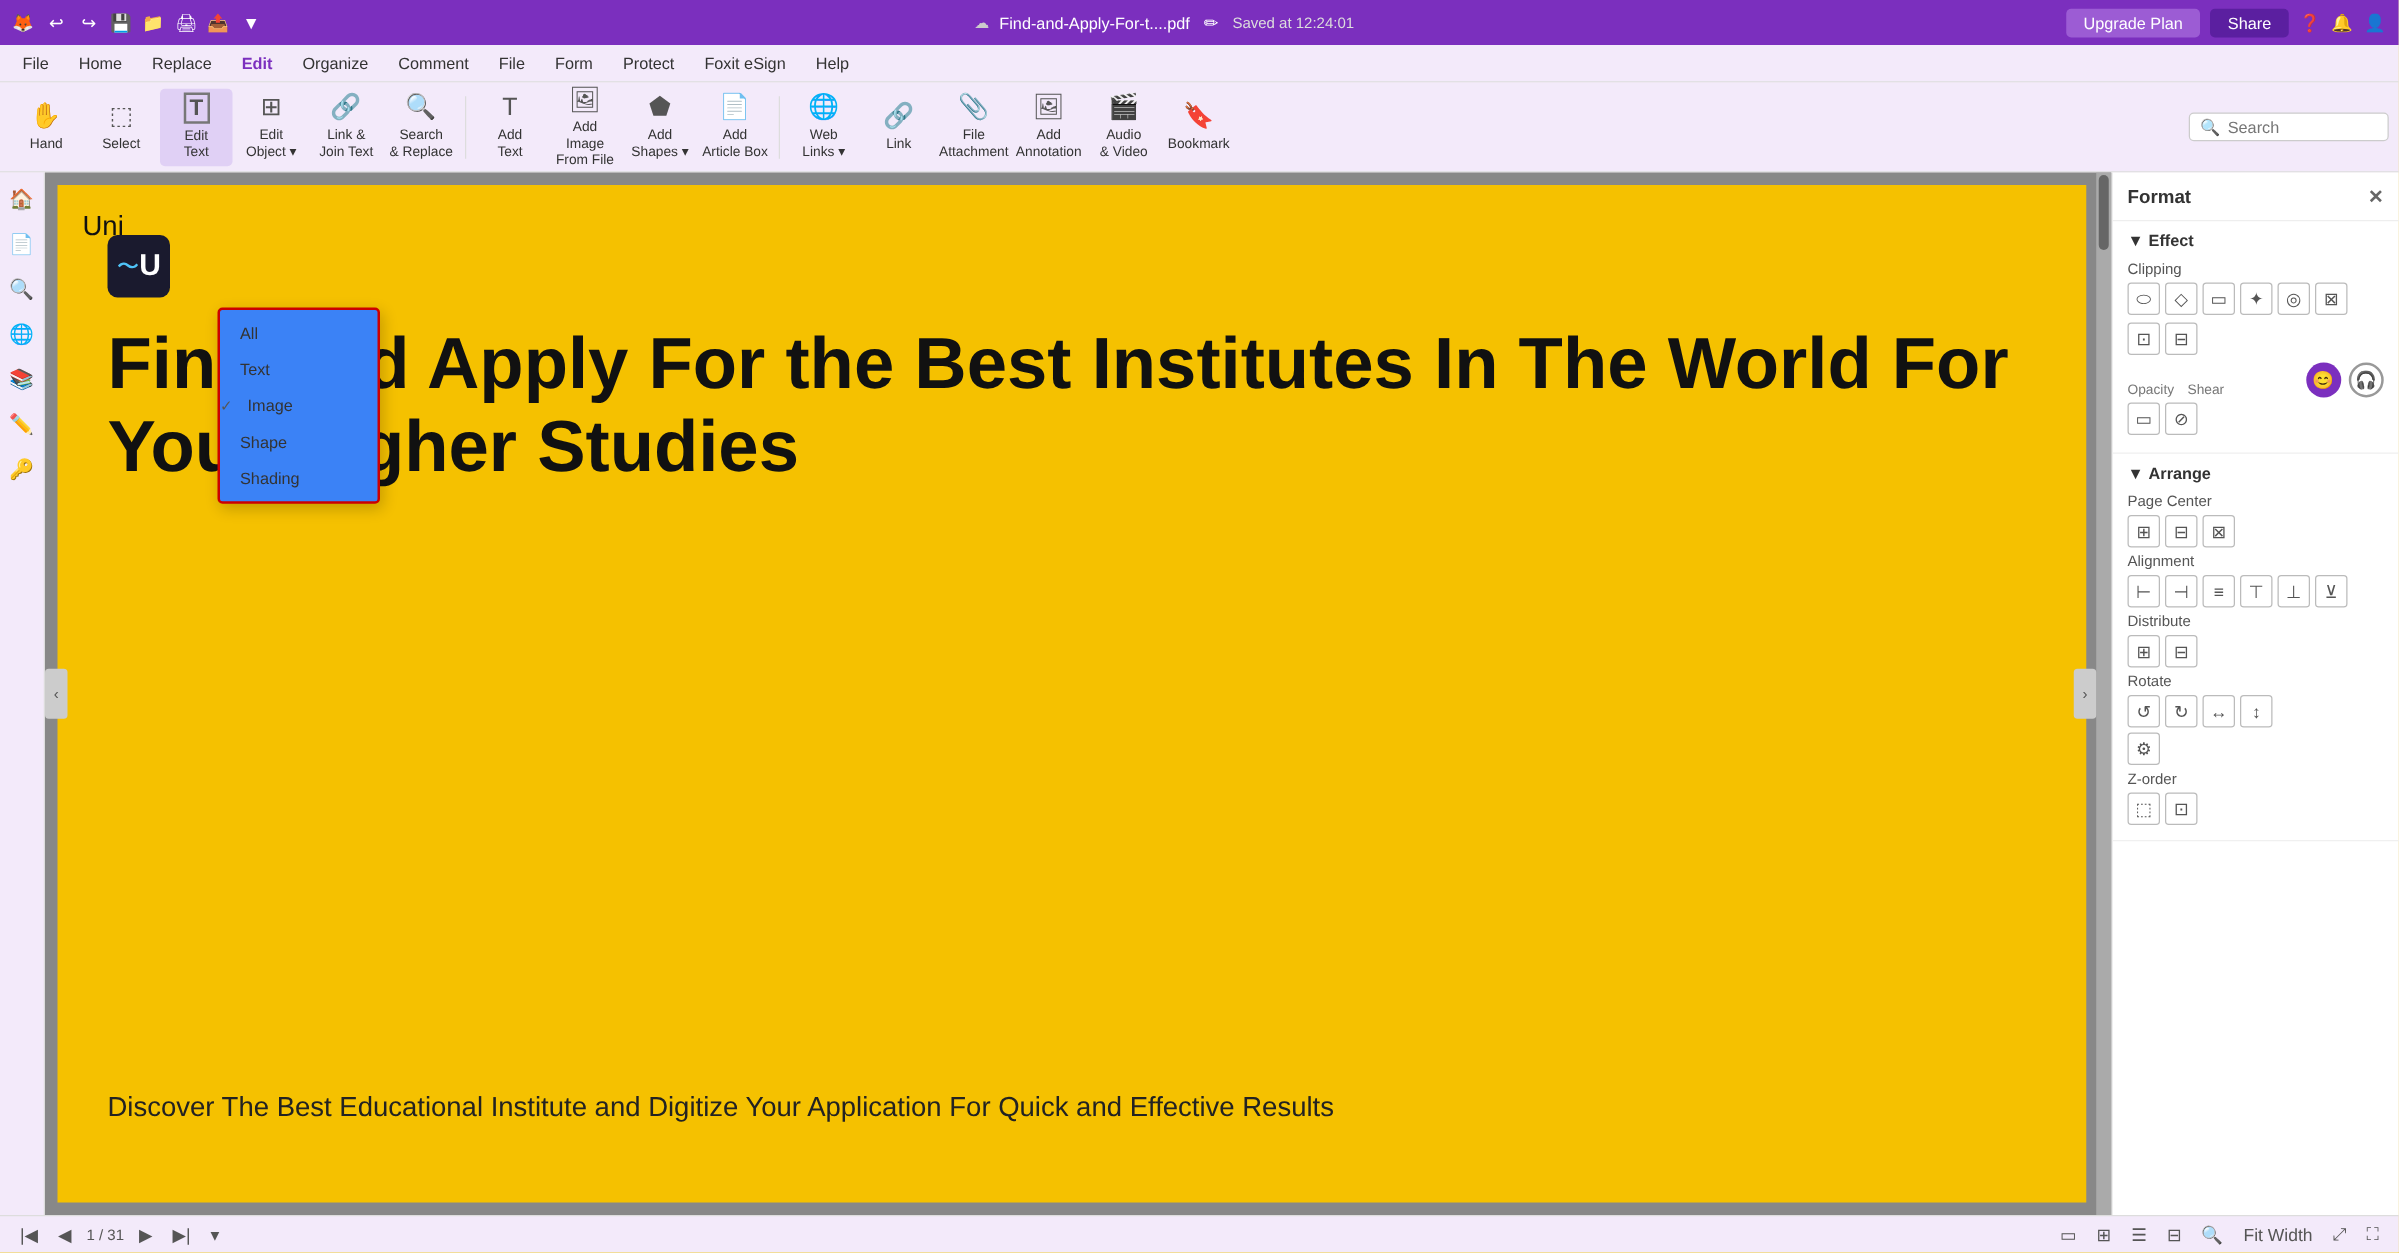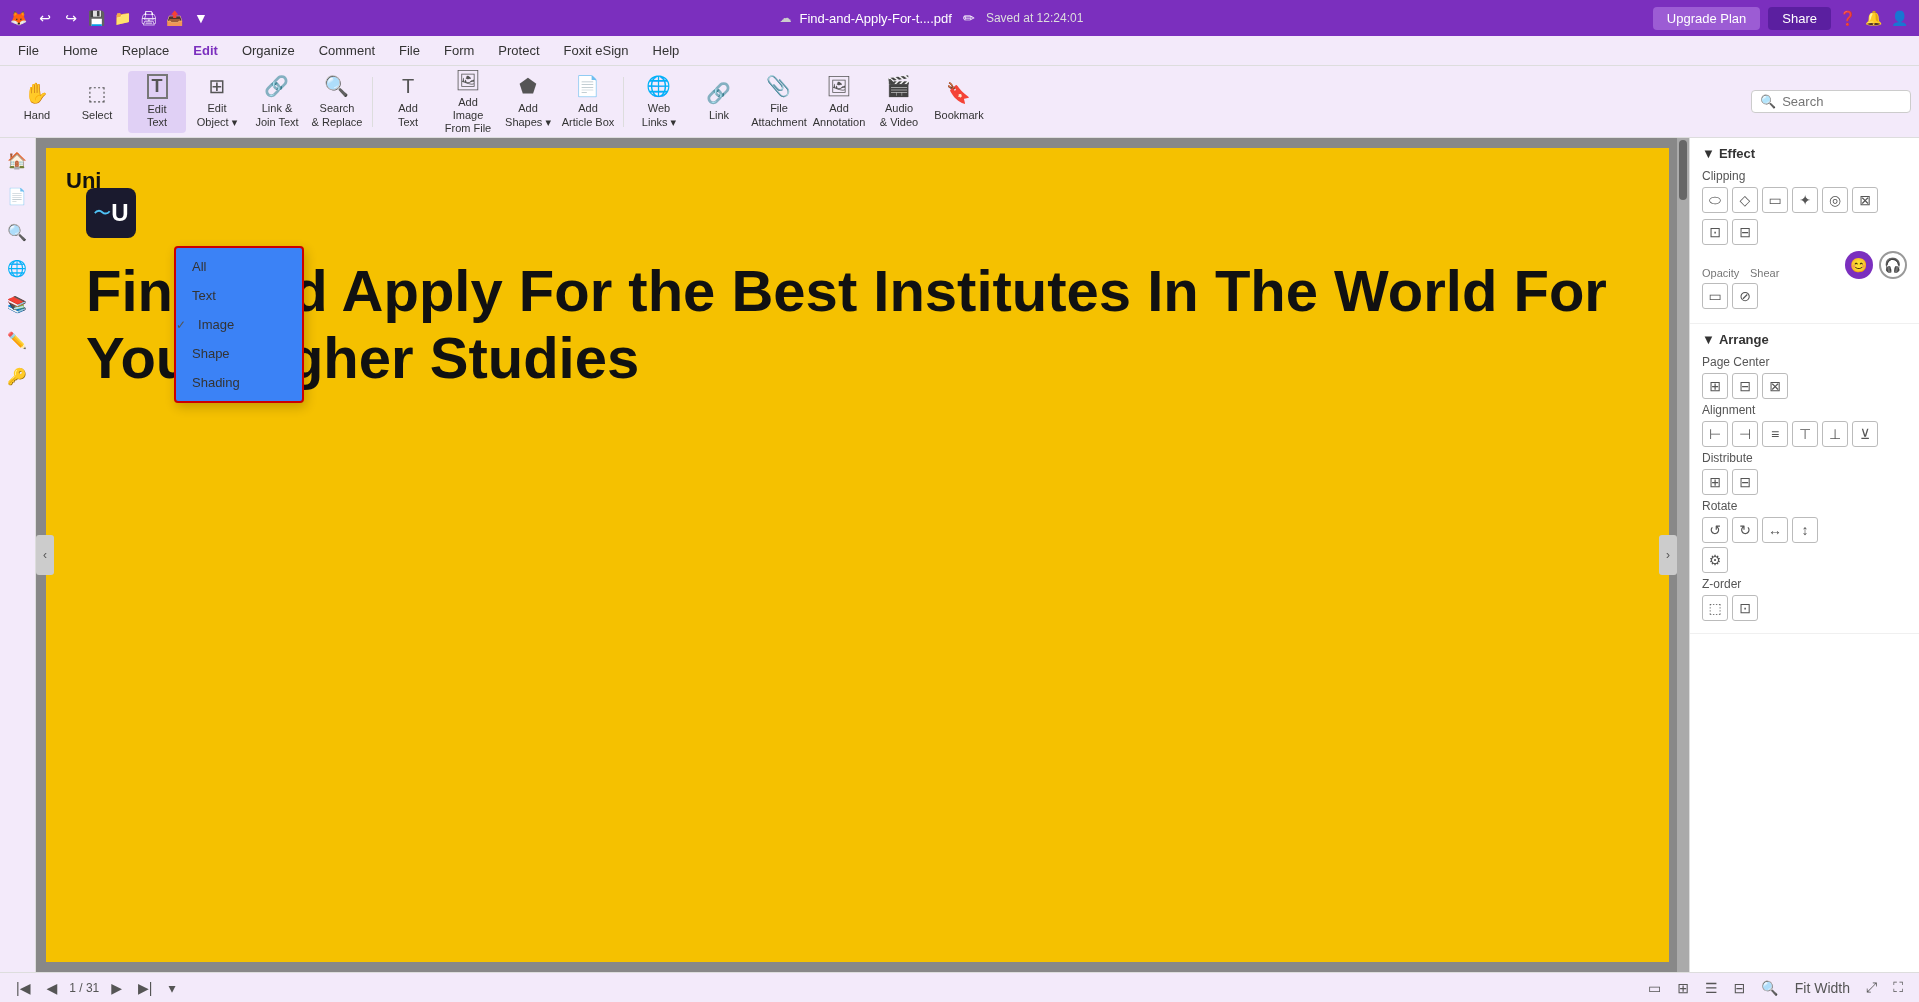--- a/index.html
+++ b/index.html
@@ -485,41 +485,46 @@
 
     <div class="collapse-arrow-right">›</div>
 
     <div class="pdf-page">
 
       <div style="position:absolute;top:20px;left:20px;display:flex;align-items:center;gap:10px;">
         <div class="pdf-logo">
           <span style="color:#4fc3f7;font-size:18px;">〜</span>
           <span class="pdf-logo-u">U</span>
         </div>
-        <span style="font-size:22px;font-weight:700;color:#111;">Uni</span>
+        <span style="font-size:22px;font-weight:400;color:#111;">Uni</span>
       </div>
 
       <div class="pdf-headline">Find and Apply For the Best Institutes In The World For Your Higher Studies</div>
 
+      <div class="pdf-subtext">Discover The Best Educational Institute and Digitize Your Application For Quick and Effective Results</div>
     </div>
 
     <div class="canvas-scroll-indicator">
       <div class="canvas-scroll-thumb"></div>
     </div>
 
     <div class="dropdown-menu">
       <div class="dropdown-item no-check">All</div>
       <div class="dropdown-item no-check">Text</div>
       <div class="dropdown-item checked">Image</div>
       <div class="dropdown-item no-check">Shape</div>
       <div class="dropdown-item no-check">Shading</div>
     </div>
   </div>
 
   <div class="right-panel">
+    <div class="right-panel-header">
+      <span>Format</span>
+      <span style="cursor:pointer;color:#666;">✕</span>
+    </div>
 
     <div class="right-panel-section">
       <div class="section-title">
         <span>▼</span>
         <span>Effect</span>
       </div>
       <div class="section-label">Clipping</div>
       <div class="clipping-grid">
         <div class="clip-icon">⬭</div>
         <div class="clip-icon">◇</div>

